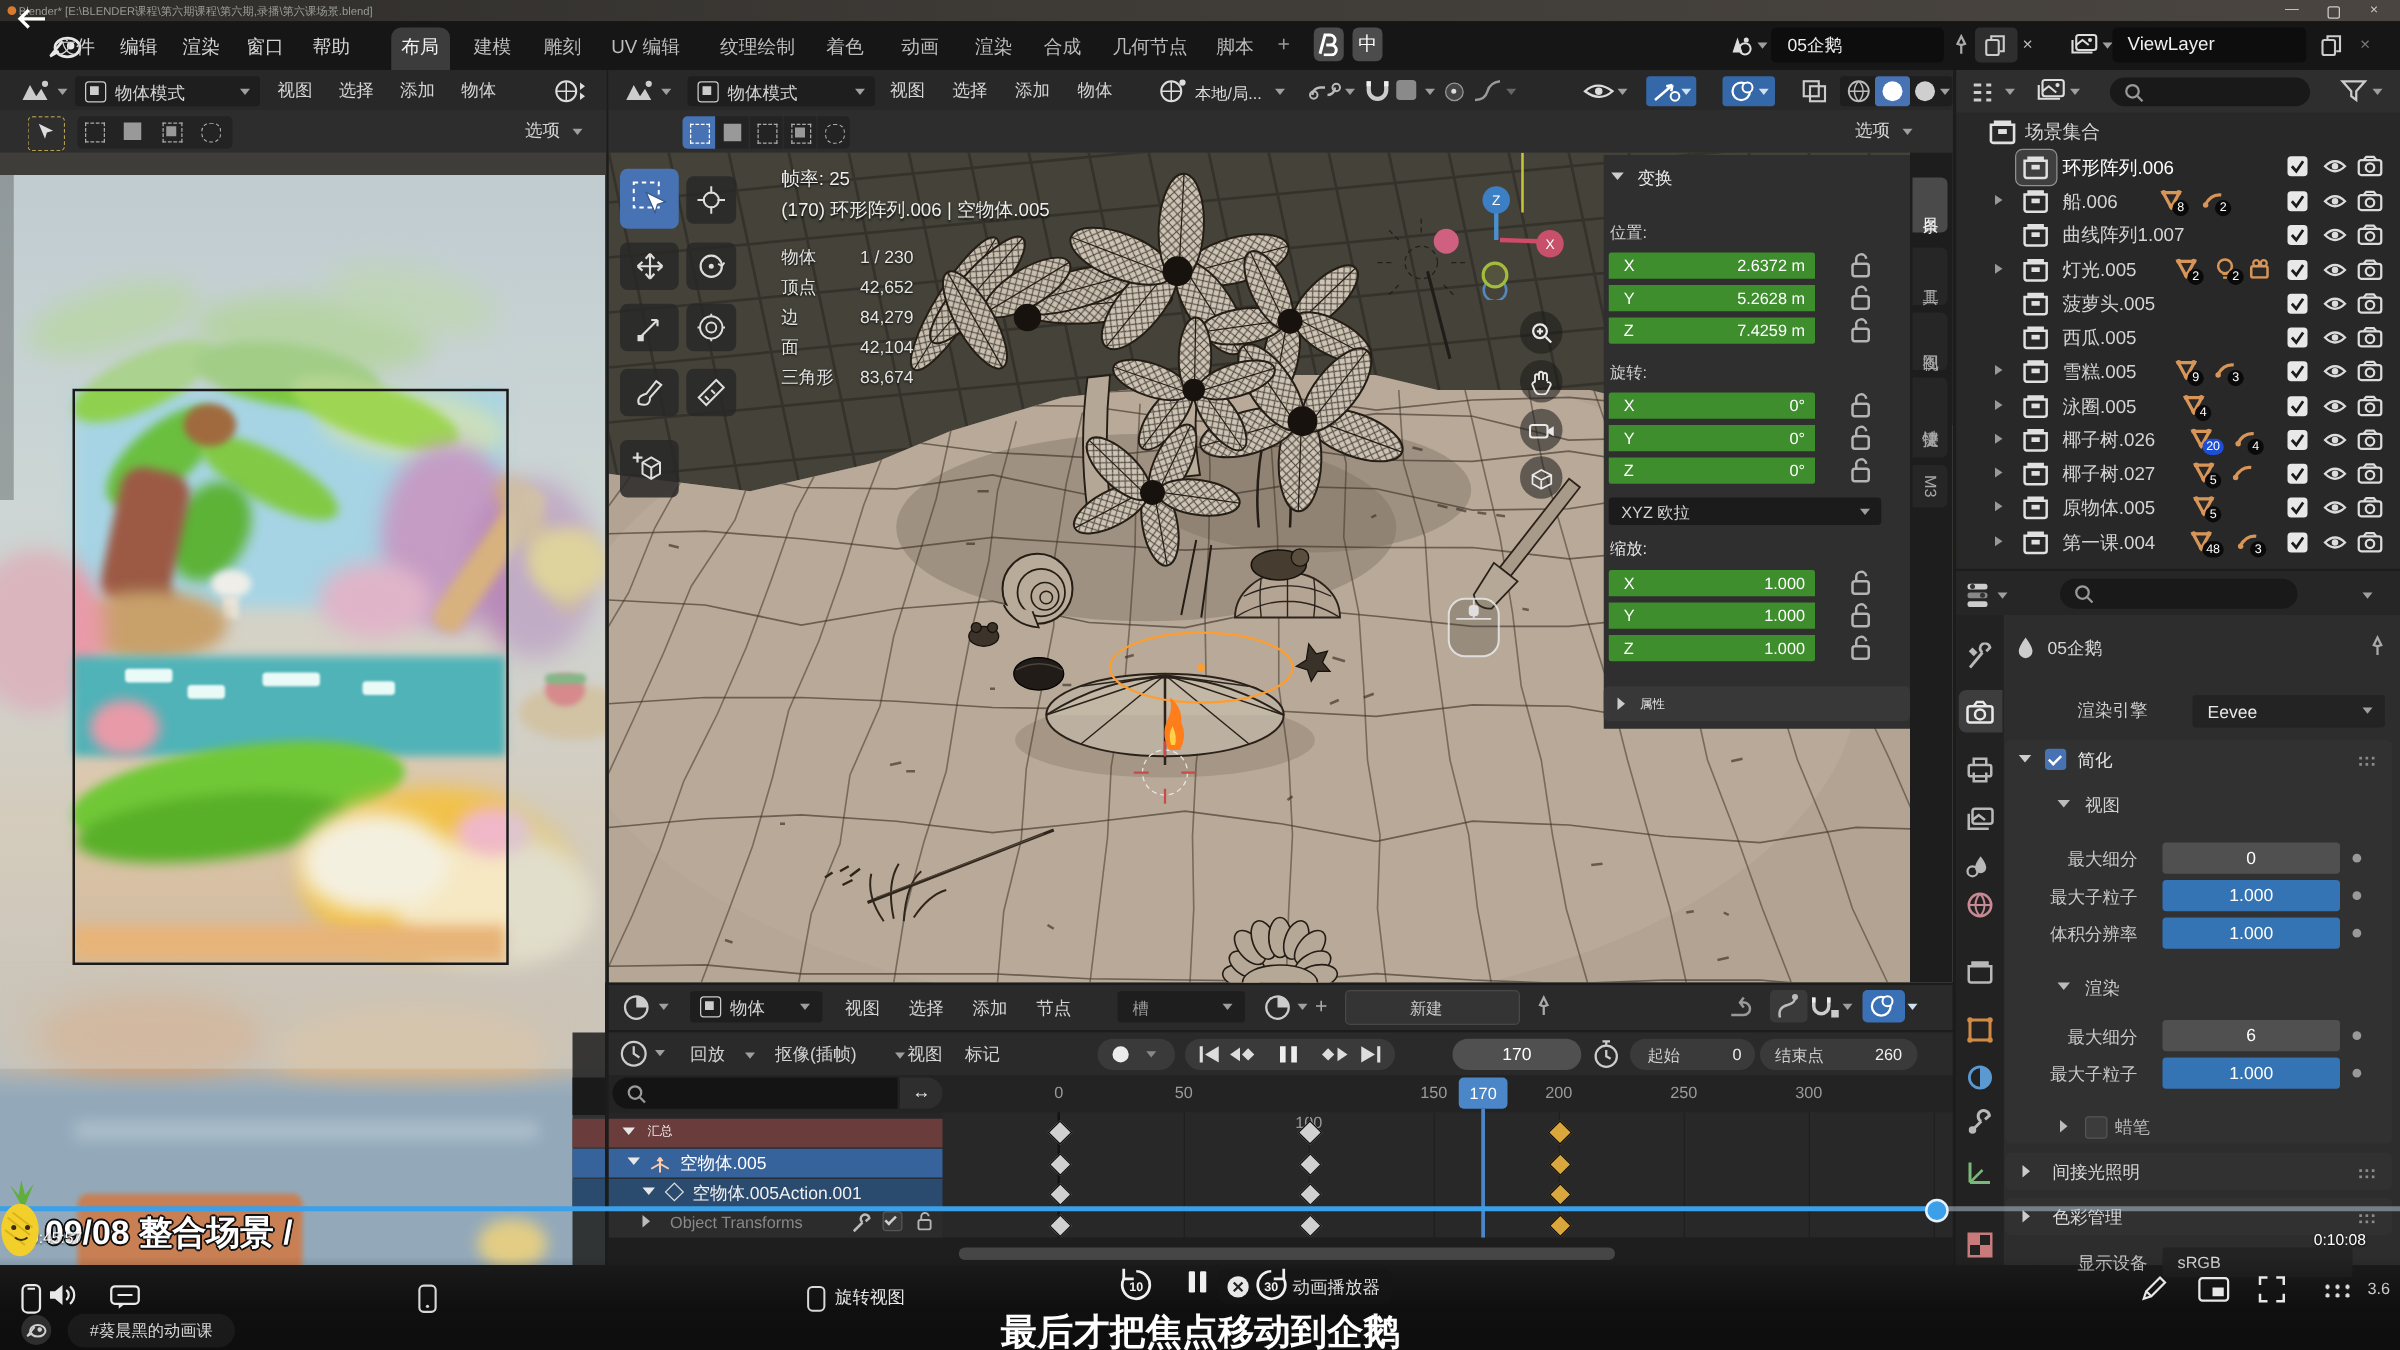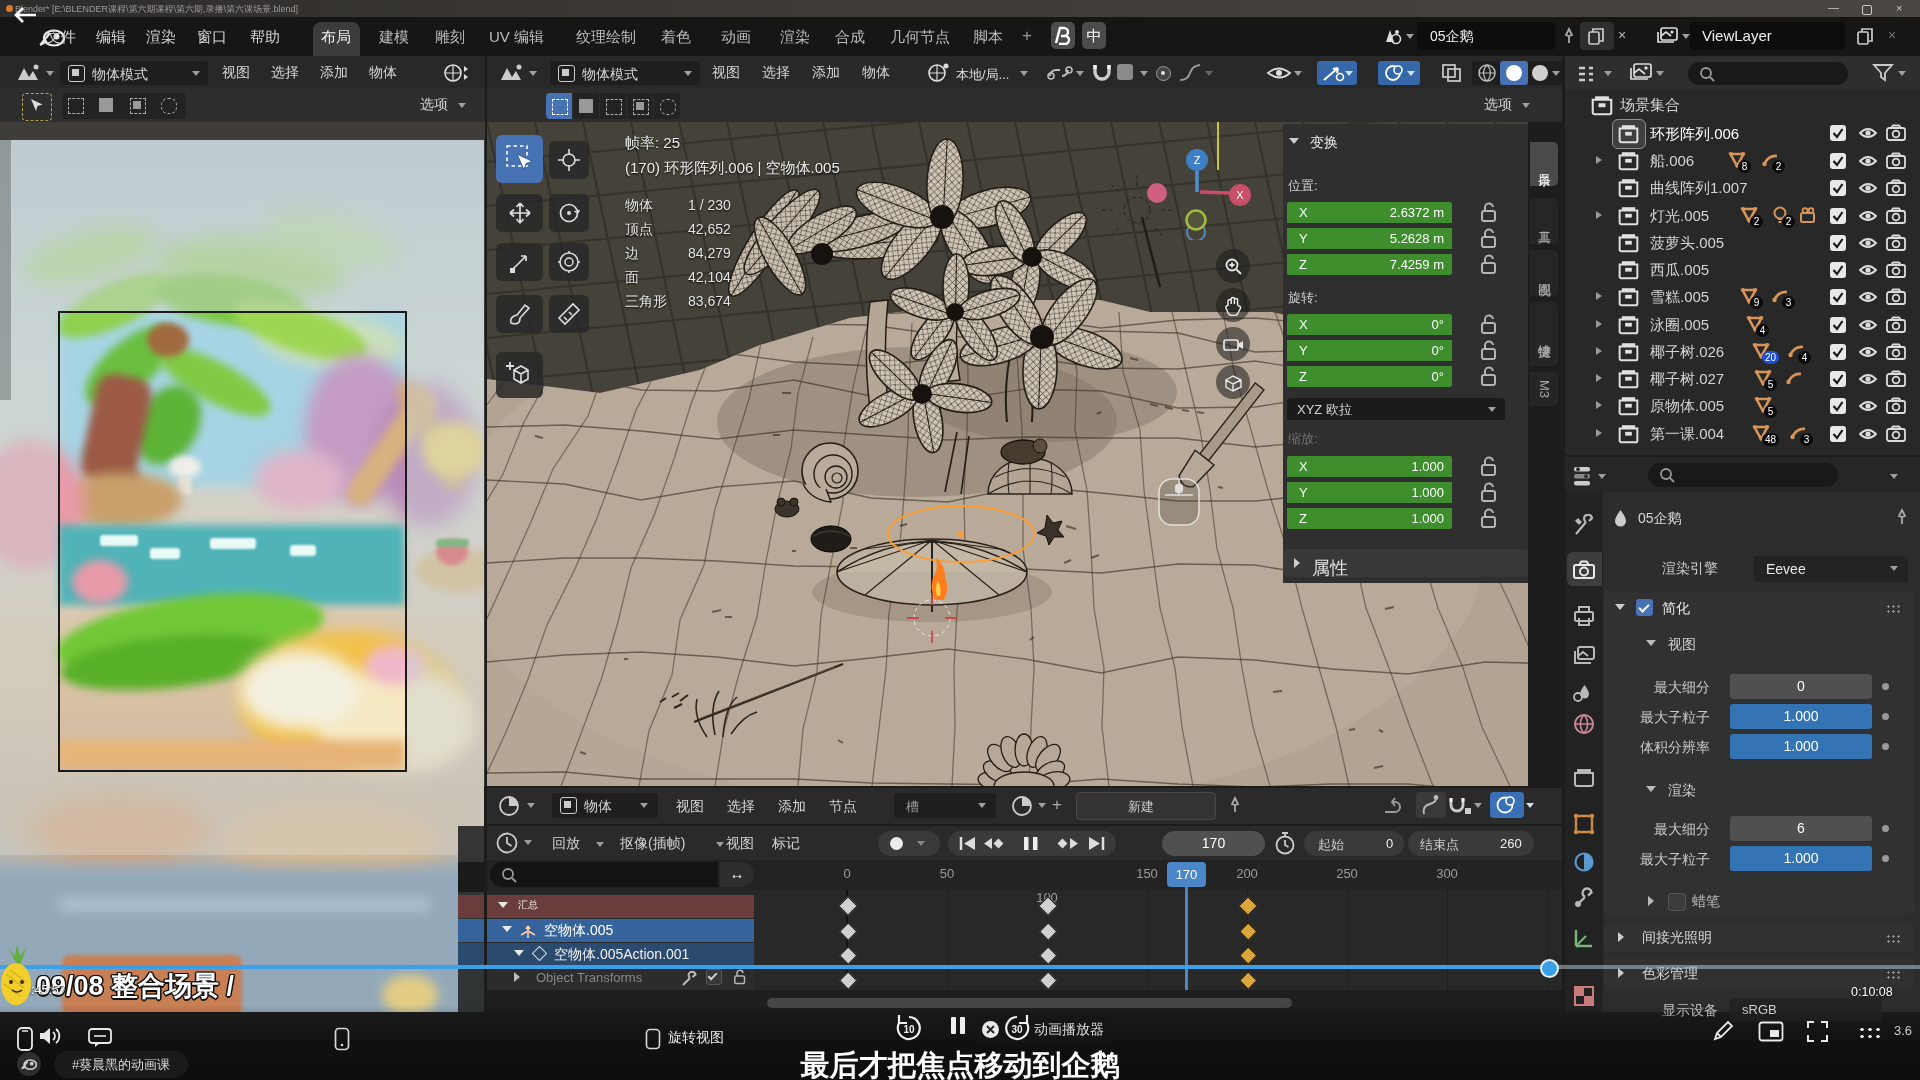--- a/index.html
+++ b/index.html
@@ -617,21 +617,21 @@
       <span style="position:absolute;left:12px">Y</span>
       <span style="position:absolute;right:8px">0°</span>
     </div>
 <div style="position:absolute;left:1287px;top:366px;width:165px;height:21px;background:#3e8e2d;border-radius:0 0 2px 2px;color:#fff;font-size:13px;line-height:21px">
       <span style="position:absolute;left:12px">Z</span>
       <span style="position:absolute;right:8px">0°</span>
     </div>
 <div class="dd" style="left:1287px;top:398px;width:218px;height:22px;background:#1b1b1b"></div>
 <div class="tx" style="left:1297px;top:401px;font-size:13px">XYZ 欧拉</div>
 <div class="cv" style="left:1488px;top:407px"></div>
-<div class="tx" style="left:1288px;top:430px;font-size:13px;color:#737373">缩放:</div>
+<div class="tx" style="left:1288px;top:430px;font-size:13px;color:#e5e5e5">缩放:</div>
 <div style="position:absolute;left:1287px;top:456px;width:165px;height:21px;background:#3e8e2d;border-radius:2px 2px 0 0;color:#fff;font-size:13px;line-height:21px">
       <span style="position:absolute;left:12px">X</span>
       <span style="position:absolute;right:8px">1.000</span>
     </div>
 <div style="position:absolute;left:1287px;top:482px;width:165px;height:21px;background:#3e8e2d;color:#fff;font-size:13px;line-height:21px">
       <span style="position:absolute;left:12px">Y</span>
       <span style="position:absolute;right:8px">1.000</span>
     </div>
 <div style="position:absolute;left:1287px;top:508px;width:165px;height:21px;background:#3e8e2d;border-radius:0 0 2px 2px;color:#fff;font-size:13px;line-height:21px">
       <span style="position:absolute;left:12px">Z</span>
@@ -643,21 +643,21 @@
       <use href="#lk" y="54"></use>
 <use href="#lk" y="114"></use>
       <use href="#lk" y="140"></use>
       <use href="#lk" y="166"></use>
 <use href="#lk" y="256"></use>
       <use href="#lk" y="282"></use>
       <use href="#lk" y="308"></use>
 </svg>
 <div class="a" style="left:1283px;top:549px;width:245px;height:28px;background:#383838;border-radius:4px"></div>
 <div class="a" style="left:1294px;top:558px;width:0;height:0;border-top:5px solid transparent;border-bottom:5px solid transparent;border-left:6px solid #ccc"></div>
-<div class="tx" style="left:1312px;top:556px;font-size:18px;color:#e0e0e0">属性</div>
+<div class="tx" style="left:1312px;top:556px;font-size:10px;color:#e0e0e0">属性</div>
 <div class="a" style="left:1530px;top:142px;width:28px;height:44px;background:#4a4a4a;border-radius:0 5px 5px 0;writing-mode:vertical-rl;color:#f0f0f0;font-size:13px;text-align:center;line-height:28px">条目</div>
 <div class="a" style="left:1530px;top:198px;width:28px;height:46px;background:#262626;border-radius:0 5px 5px 0;writing-mode:vertical-rl;color:#a8a8a8;font-size:13px;text-align:center;line-height:28px">工具</div>
 <div class="a" style="left:1530px;top:250px;width:28px;height:46px;background:#262626;border-radius:0 5px 5px 0;writing-mode:vertical-rl;color:#a8a8a8;font-size:13px;text-align:center;line-height:28px">视图</div>
 <div class="a" style="left:1530px;top:302px;width:28px;height:64px;background:#262626;border-radius:0 5px 5px 0;writing-mode:vertical-rl;color:#a8a8a8;font-size:13px;text-align:center;line-height:28px">快捷键</div>
 <div class="a" style="left:1530px;top:372px;width:28px;height:34px;background:#262626;border-radius:0 5px 5px 0;writing-mode:vertical-rl;color:#a8a8a8;font-size:13px;text-align:center;line-height:28px">M3</div>
 
 <div class="a" style="left:1565px;top:56px;width:355px;height:399px;background:#282828"></div>
 <div class="a" style="left:1565px;top:56px;width:355px;height:34px;background:#2e2e2e"></div>
 <svg class="a" style="left:1576px;top:63px" width="34" height="22" viewBox="0 0 34 22">
       <path d="M3 5 h6 M3 11 h6 M3 17 h6 M13 5 h4 M13 11 h4 M13 17 h4" stroke="#ccc" stroke-width="2.4"></path>

